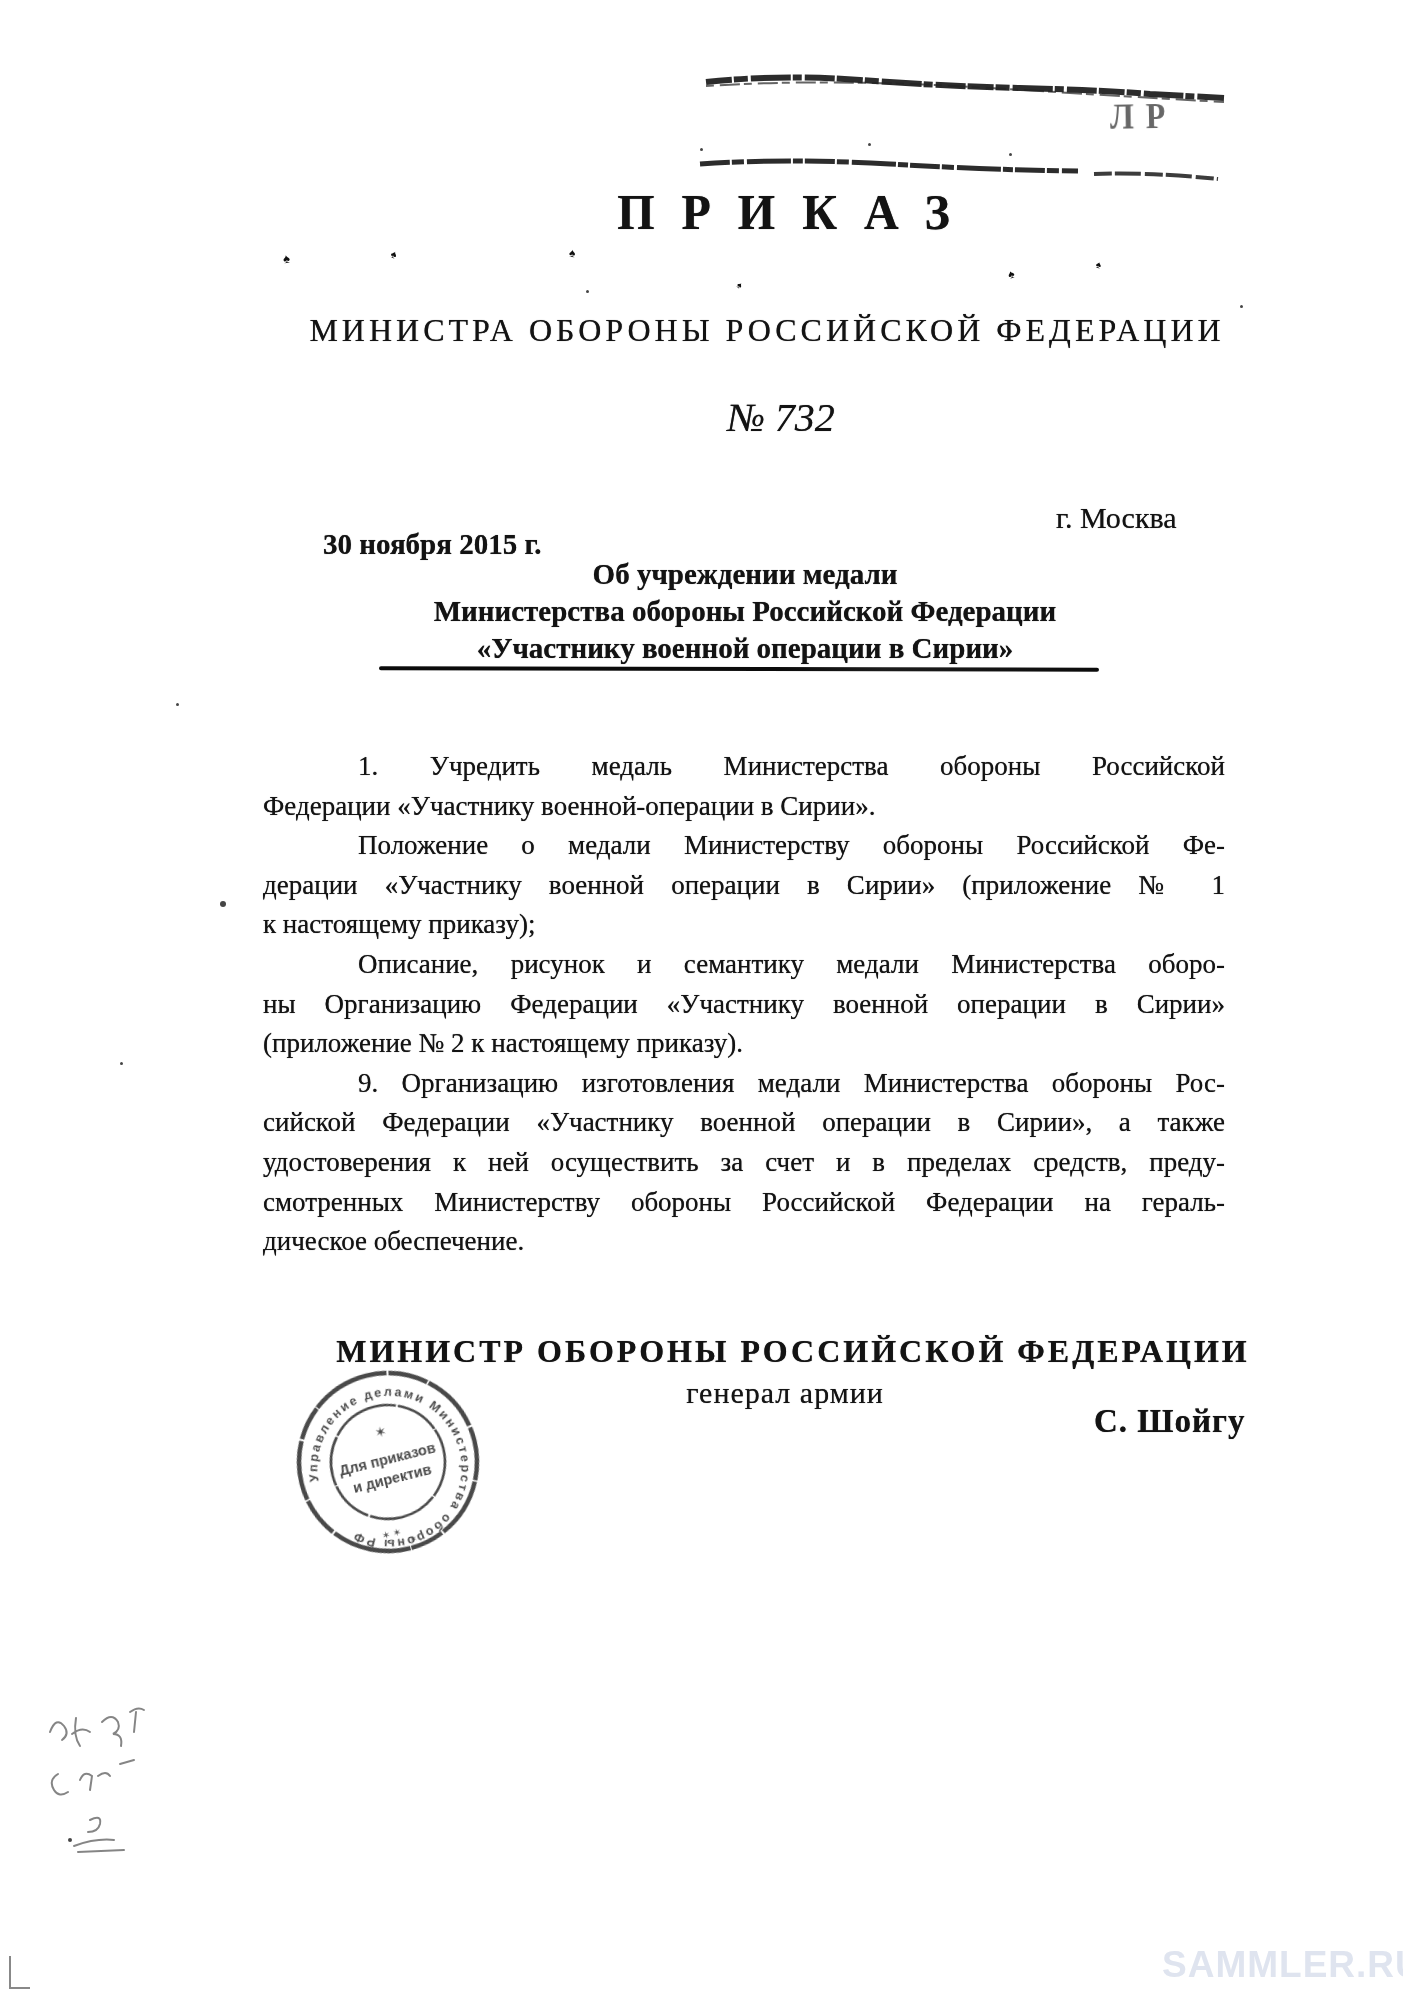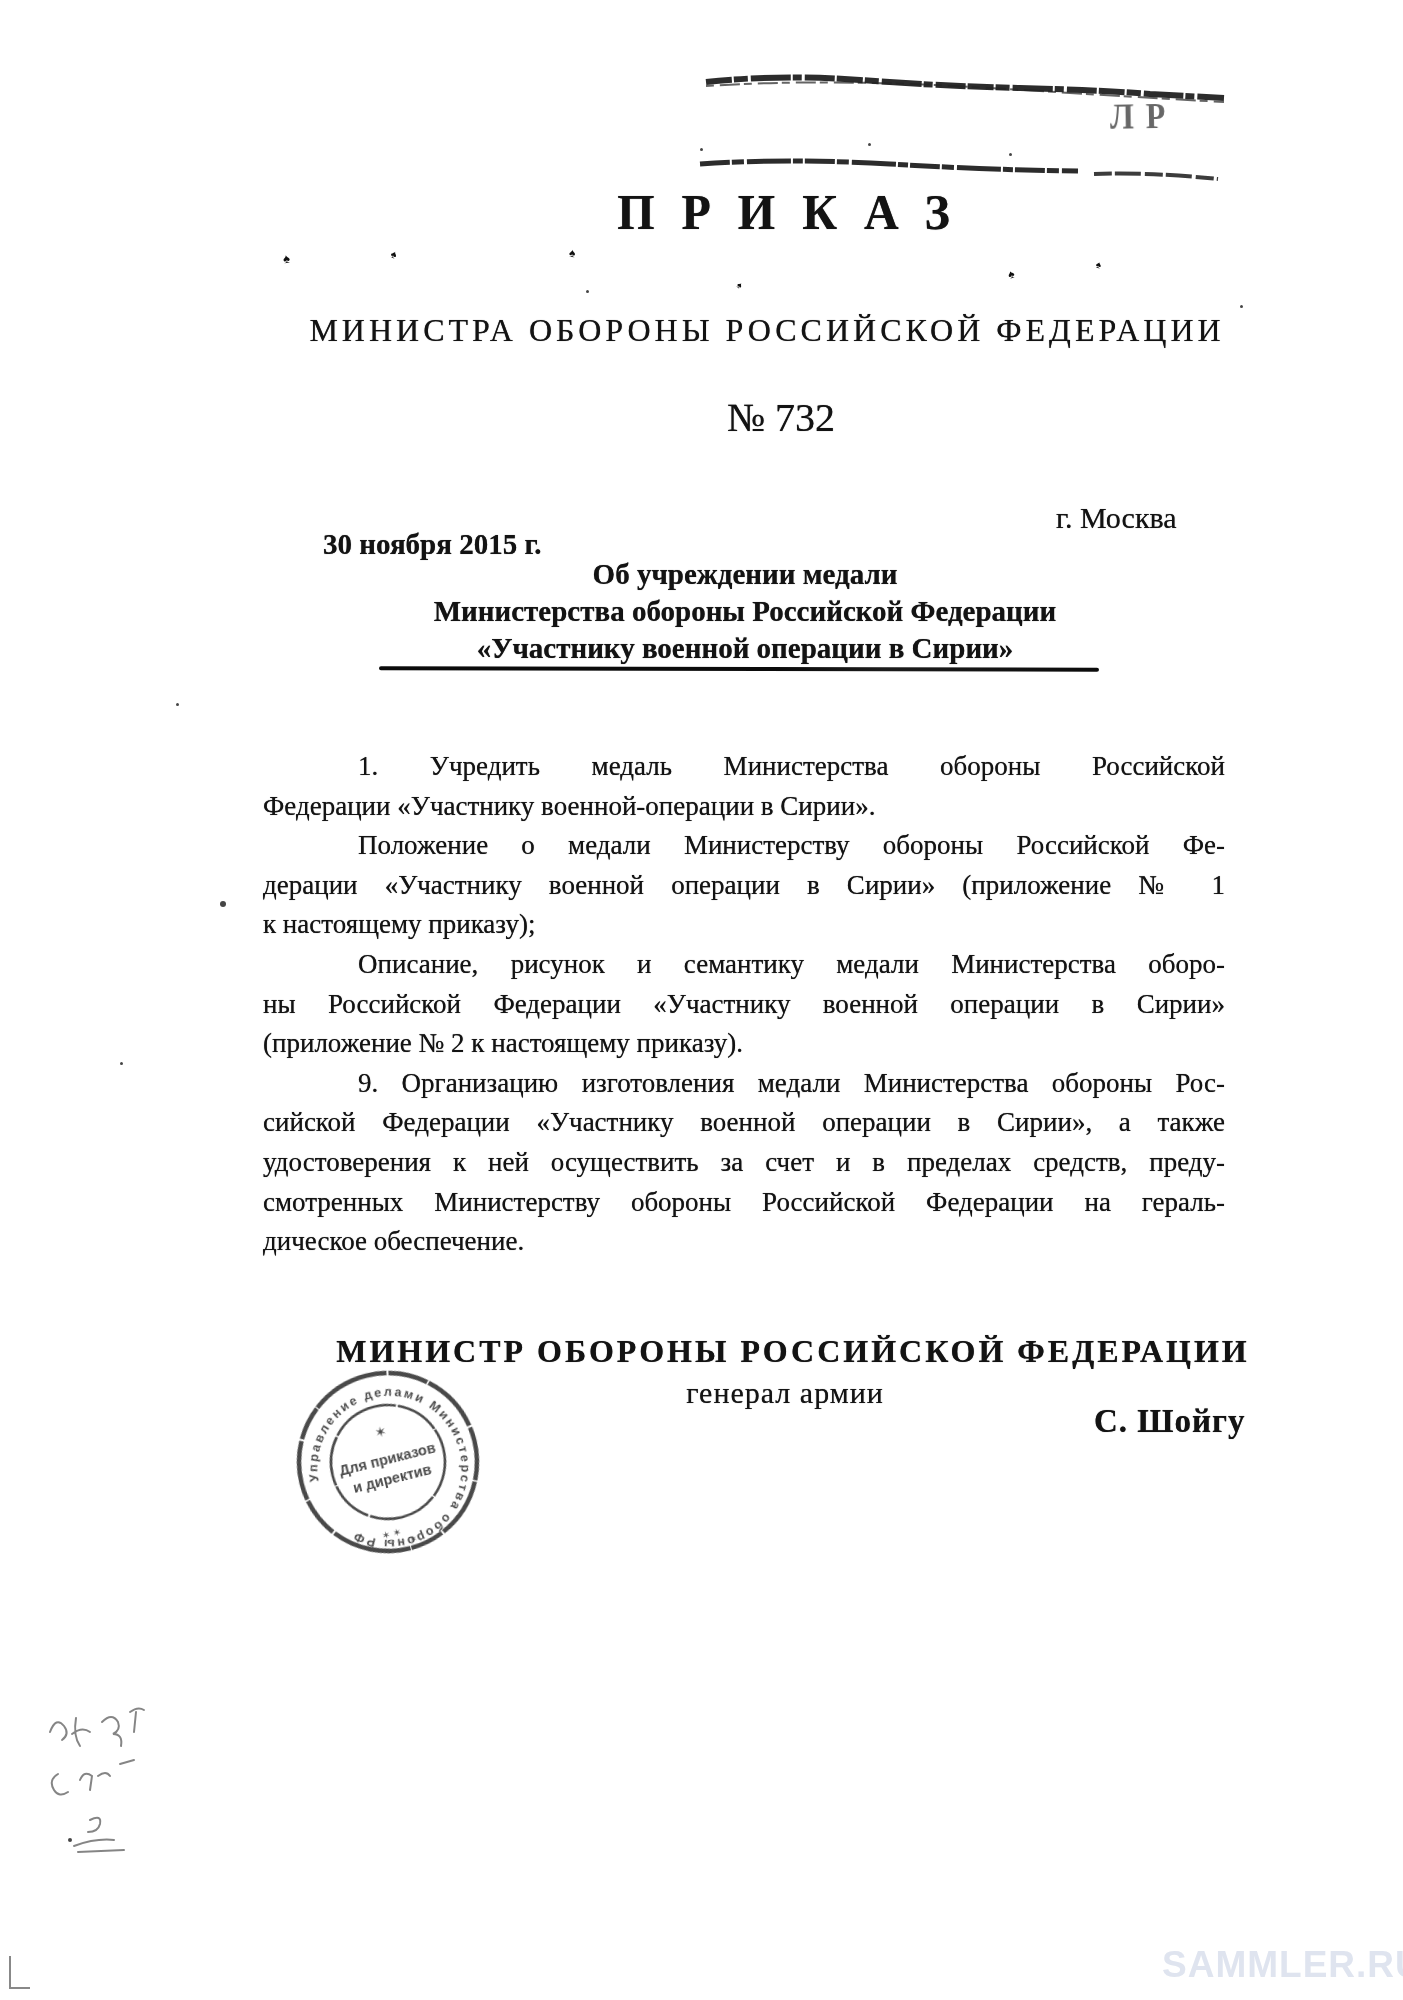--- a/index.html
+++ b/index.html
@@ -11,21 +11,21 @@
     font-family:"Liberation Serif", serif;
     color:#131313;
     overflow:hidden;
   }
   .abs{position:absolute;}
   .ink{text-shadow:0 0 0.7px rgba(15,15,15,.8);}
   .col{position:absolute;left:265px;width:960px;text-align:center;white-space:nowrap;}
 
   .order-title{top:184px;font-weight:700;font-size:48px;letter-spacing:27px;padding-left:52px;transform:scaleY(1.04);}
   .issuer{top:312px;font-weight:400;font-size:32px;letter-spacing:4px;padding-left:22px;}
-  .order-no{top:394px;font-weight:400;font-size:40px;padding-left:36px;}
+  .order-no{top:394px;font-weight:400;font-size:40px;padding-left:36px;font-style:italic;}
 
   .date{left:323px;top:528px;font-weight:700;font-size:29px;}
   .place{left:1056px;top:501px;font-weight:400;font-size:30px;}
 
   .subject{top:556px;font-weight:700;font-size:29px;line-height:37px;white-space:nowrap;}
   .subject div{white-space:nowrap;}
   .subject-underline{left:379px;top:667px;width:720px;height:4px;
     background:linear-gradient(90deg,#0b0b0b 0 55%,#1c1c1c 70%,#0b0b0b);
     border-radius:2px;transform:rotate(.12deg);}
 
@@ -79,21 +79,21 @@
   </div>
   <div class="abs subject-underline"></div>
 
   <div class="abs body-block ink">
       <div class="line indent justify">1. Учредить медаль Министерства обороны Российской</div>
       <div class="line">Федерации «Участнику военной-операции в Сирии».</div>
       <div class="line indent justify">Положение о медали Министерству обороны Российской Фе-</div>
       <div class="line justify">дерации «Участнику военной операции в Сирии» (приложение № 1</div>
       <div class="line">к настоящему приказу);</div>
       <div class="line indent justify">Описание, рисунок и семантику медали Министерства оборо-</div>
-      <div class="line justify">ны Российской Федерации «Участнику военной операции в Сирии»</div>
+      <div class="line justify">ны Организацию Федерации «Участнику военной операции в Сирии»</div>
       <div class="line">(приложение № 2 к настоящему приказу).</div>
       <div class="line indent justify">9. Организацию изготовления медали Министерства обороны Рос-</div>
       <div class="line justify">сийской Федерации «Участнику военной операции в Сирии», а также</div>
       <div class="line justify">удостоверения к ней осуществить за счет и в пределах средств, преду-</div>
       <div class="line justify">смотренных Министерству обороны Российской Федерации на гераль-</div>
       <div class="line">дическое обеспечение.</div>
     </div>
 
   <div class="col sig-post ink">МИНИСТР ОБОРОНЫ РОССИЙСКОЙ ФЕДЕРАЦИИ</div>
   <div class="col sig-rank ink">генерал армии</div>

